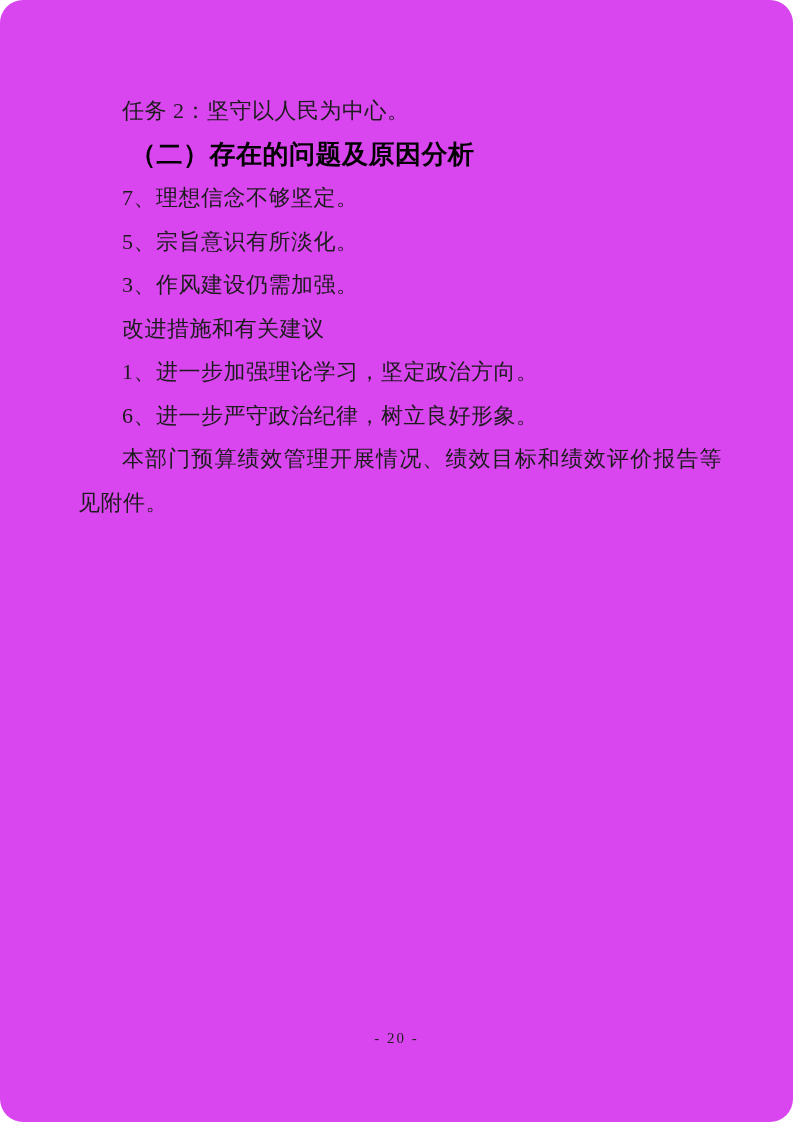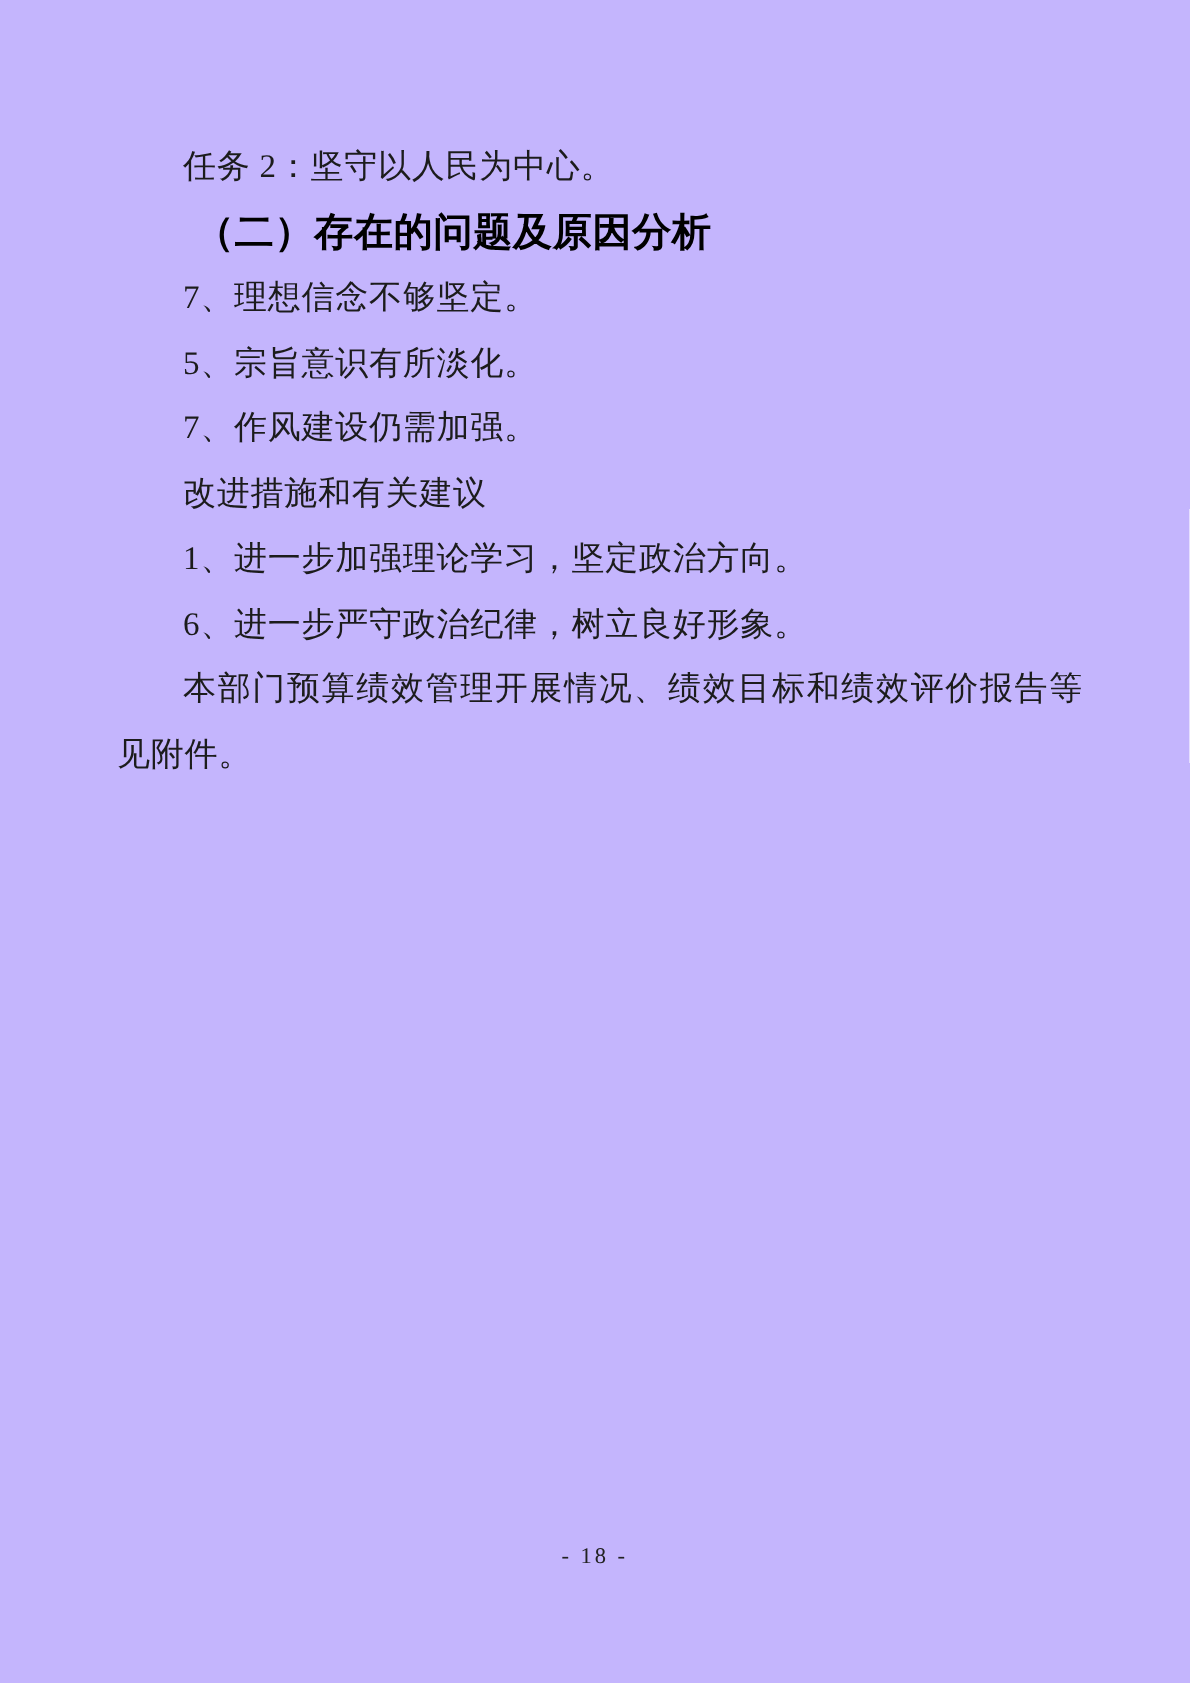--- a/index.html
+++ b/index.html
@@ -4,22 +4,23 @@
 <style>
   html, body {
     margin: 0;
     padding: 0;
     background: #ffffff;
   }
   .page {
     position: relative;
     width: 793px;
     height: 1122px;
-    background: #c4b5fd;
+    background: #d946ef;
     overflow: hidden;
+    border-radius: 23px;
   }
   .content {
     position: absolute;
     left: 78px;
     top: 89px;
     width: 644px;
   }
   .para {
     margin: 0;
     font-family: "Liberation Serif", "DejaVu Serif", serif;
@@ -56,23 +57,23 @@
 </style>
 </head>
 <body>
 
 <div class="page">
   <div class="content">
     <p class="para">任务 2：坚守以人民为中心。</p>
     <h2 class="heading">（二）存在的问题及原因分析</h2>
     <p class="para">7、理想信念不够坚定。</p>
     <p class="para">5、宗旨意识有所淡化。</p>
-    <p class="para">7、作风建设仍需加强。</p>
+    <p class="para">3、作风建设仍需加强。</p>
     <p class="para">改进措施和有关建议</p>
     <p class="para">1、进一步加强理论学习，坚定政治方向。</p>
     <p class="para">6、进一步严守政治纪律，树立良好形象。</p>
     <p class="para">本部门预算绩效管理开展情况、绩效目标和绩效评价报告等见附件。</p>
   </div>
 
   <div class="footer">
-    <span>- 18 -</span>
+    <span>- 20 -</span>
   </div>
 </div>
 
 </body></html>

